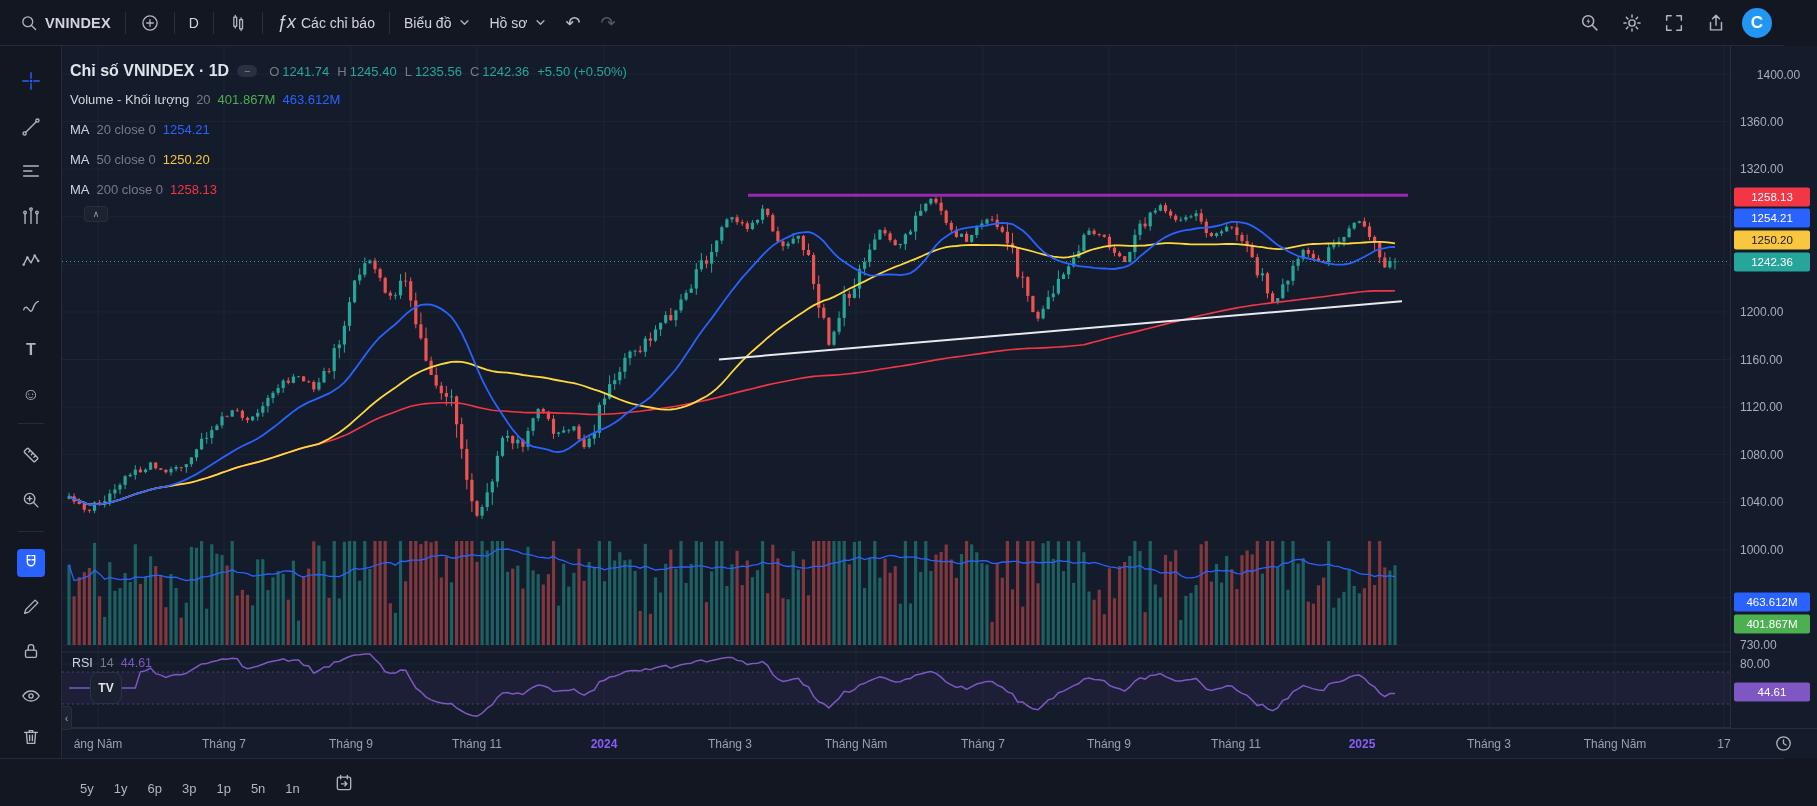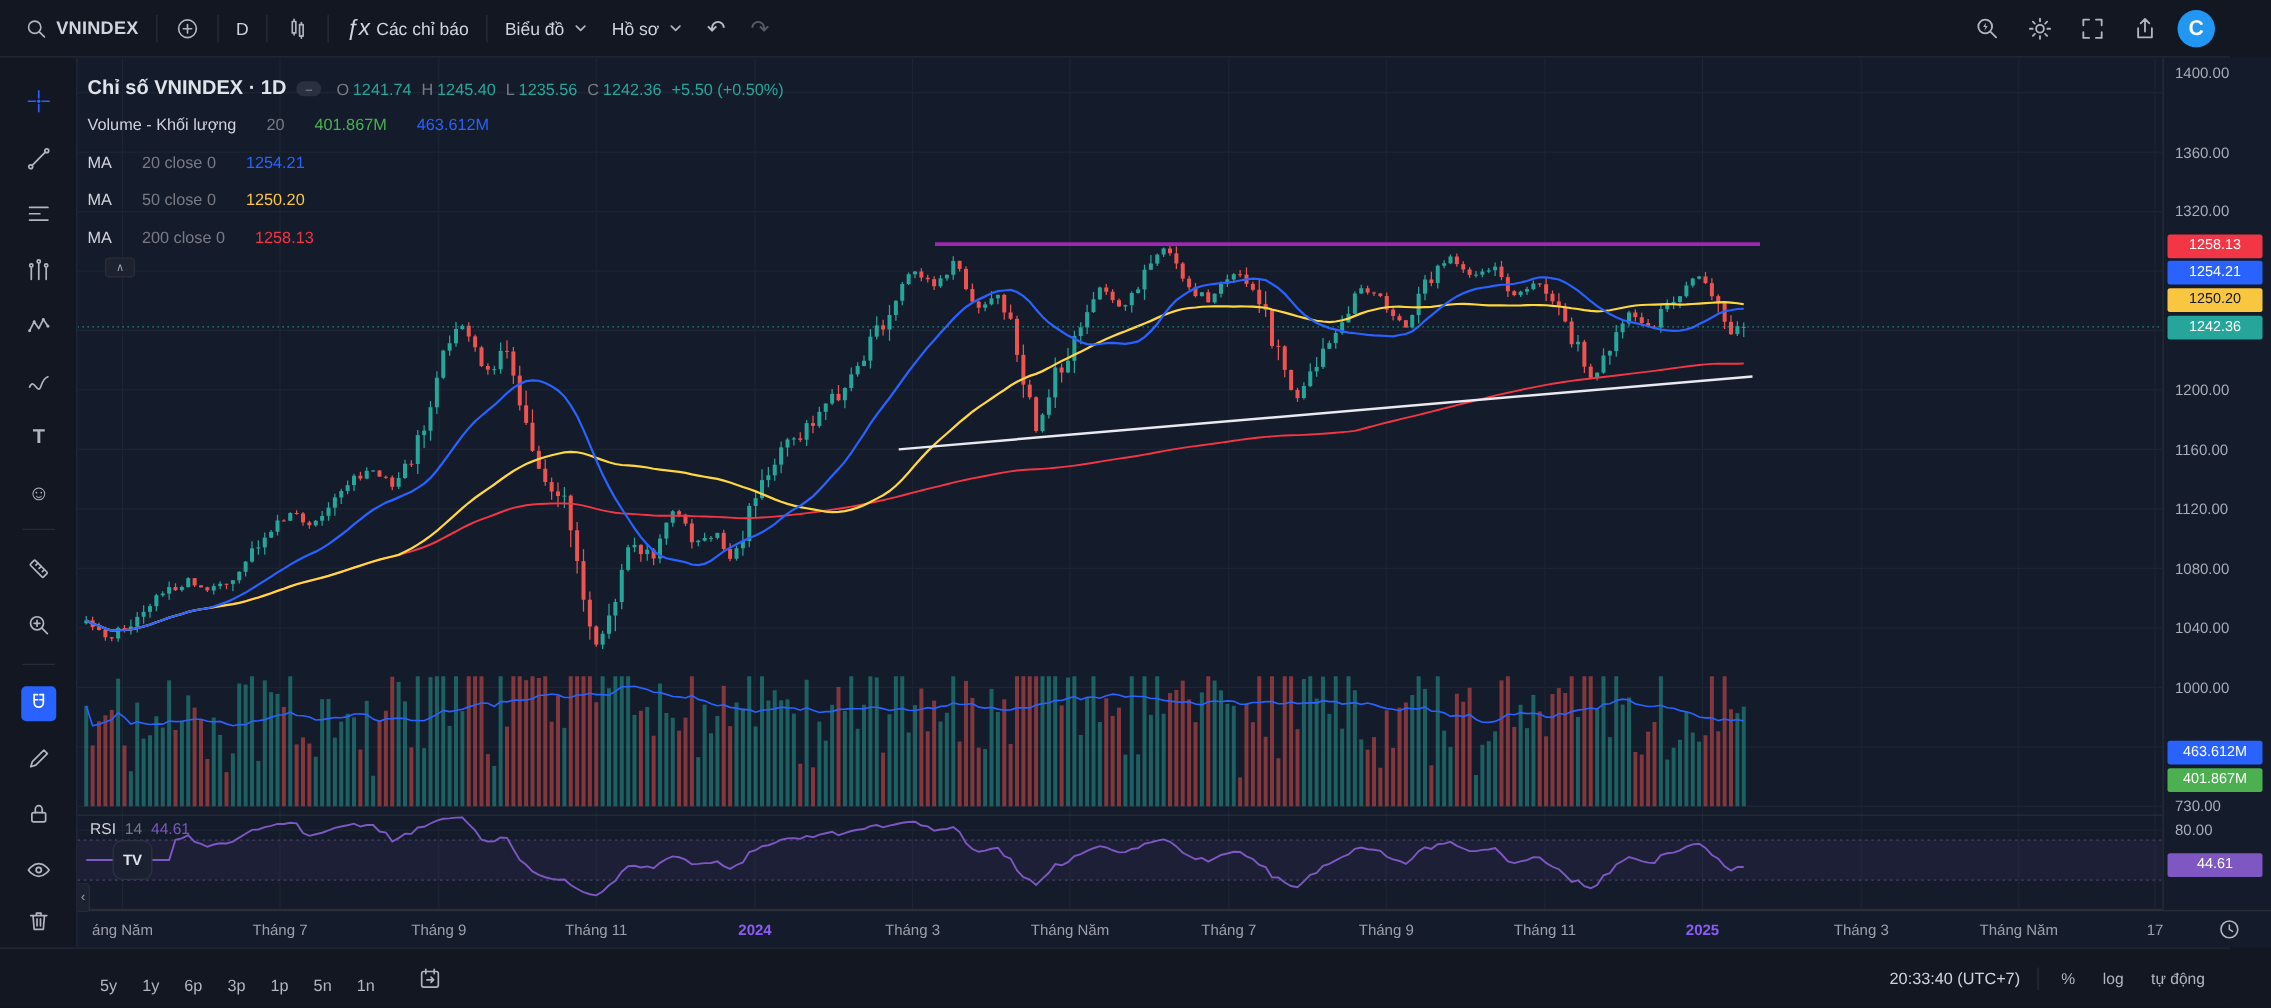--- a/index.html
+++ b/index.html
@@ -60,21 +60,21 @@
 
   
   .legend { position:absolute; left:8px; top:12px; z-index:10; }
   .legend-row1 { display:flex; align-items:center; gap:8px; height:26px; }
   .legend-title { font-size:16px; font-weight:600; color:#dfe3ea; }
   .legend-pill { width:20px; height:12px; border-radius:6px; background:#2b3040; display:flex;
                  align-items:center; justify-content:center; color:#9aa0aa; font-size:9px; line-height:1; cursor:pointer; }
   .ohlc { display:flex; gap:8px; font-size:13px; margin-left:4px; }
   .ohlc .lbl { color:#787b86; margin-right:-5px; }
   .up-val { color:#26a69a; }
-  .legend-row { display:flex; align-items:center; gap:24px; height:30px; font-size:13px; color:#d1d4dc; }
+  .legend-row { display:flex; align-items:center; gap:7px; height:30px; font-size:13px; color:#d1d4dc; }
   .param { color:#787b86; }
   .v-green { color:#4caf50; } .v-blue { color:#2962ff; } .v-yellow { color:#f8c73f; } .v-red { color:#f23645; }
   .legend-collapse { margin-top:2px; margin-left:14px; width:24px; height:16px; background:#1c2230;
                      border:1px solid #2a2e39; border-radius:3px; color:#9aa0aa; font-size:9px;
                      display:flex; align-items:center; justify-content:center; cursor:pointer; }
 
   .rsi-legend { position:absolute; left:10px; top:610px; z-index:10; display:flex; gap:7px;
                 font-size:12.5px; align-items:center; }
   .rsi-val { color:#7e57c2; }
   .watermark { position:absolute; left:28px; top:626px; width:32px; height:32px; background:#1b2130;
@@ -1145,21 +1145,21 @@
     <div class="rsi-legend">
       <span>RSI</span>
       <span class="param">14</span>
       <span class="rsi-val">44.61</span>
     </div>
 
     <div class="watermark">TV</div>
     <div class="collapse-tab">‹</div>
 
     <div class="price-axis">
-        <div class="tick" style="top: 12px;">1400.00</div>
+        <div class="tick" style="top: 29px; text-align: center;">1400.00</div>
         <div class="tick" style="top: 75.5833px;">1360.00</div>
         <div class="tick" style="top: 123.167px;">1320.00</div>
         <div class="tick" style="top: 265.917px;">1200.00</div>
         <div class="tick" style="top: 313.5px;">1160.00</div>
         <div class="tick" style="top: 361.083px;">1120.00</div>
         <div class="tick" style="top: 408.667px;">1080.00</div>
         <div class="tick" style="top: 456.25px;">1040.00</div>
         <div class="tick" style="top: 503.833px;">1000.00</div>
         <div class="tick" style="top: 599px;">730.00</div>
         <div class="tick" style="top: 618px;">80.00</div>
@@ -1204,21 +1204,14 @@
           <button class="range-btn">5n</button>
           <button class="range-btn">1n</button>
         </span>
       <div class="tb-ico goto-date">
         <svg class="icon" width="20" height="20" viewBox="0 0 24 24">
           <rect x="4" y="5" width="16" height="15" rx="2"></rect>
             <path d="M8 3v4M16 3v4M9 13h6M13 10.5l2.5 2.5L13 15.5"></path>
           </svg>
       </div>
     </div>
-    <div class="bb-right">
-      <span class="bb-clock">20:33:40 (UTC+7)</span>
-      <div class="bb-sep"></div>
-      <button class="bb-toggle">%</button>
-      <button class="bb-toggle">log</button>
-      <button class="bb-toggle">tự động</button>
-    </div>
   </footer>
 </div>
 
 </body></html>

